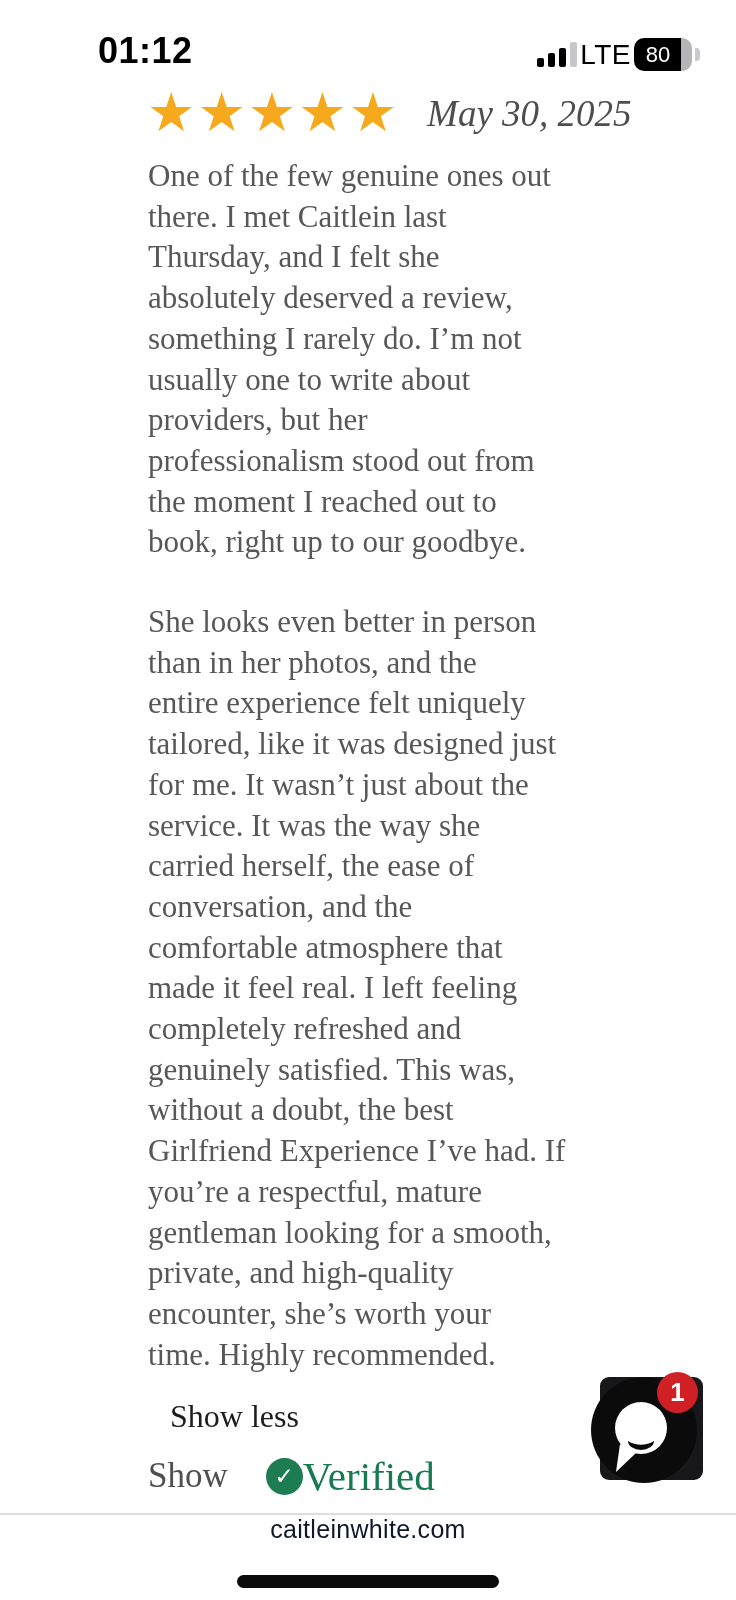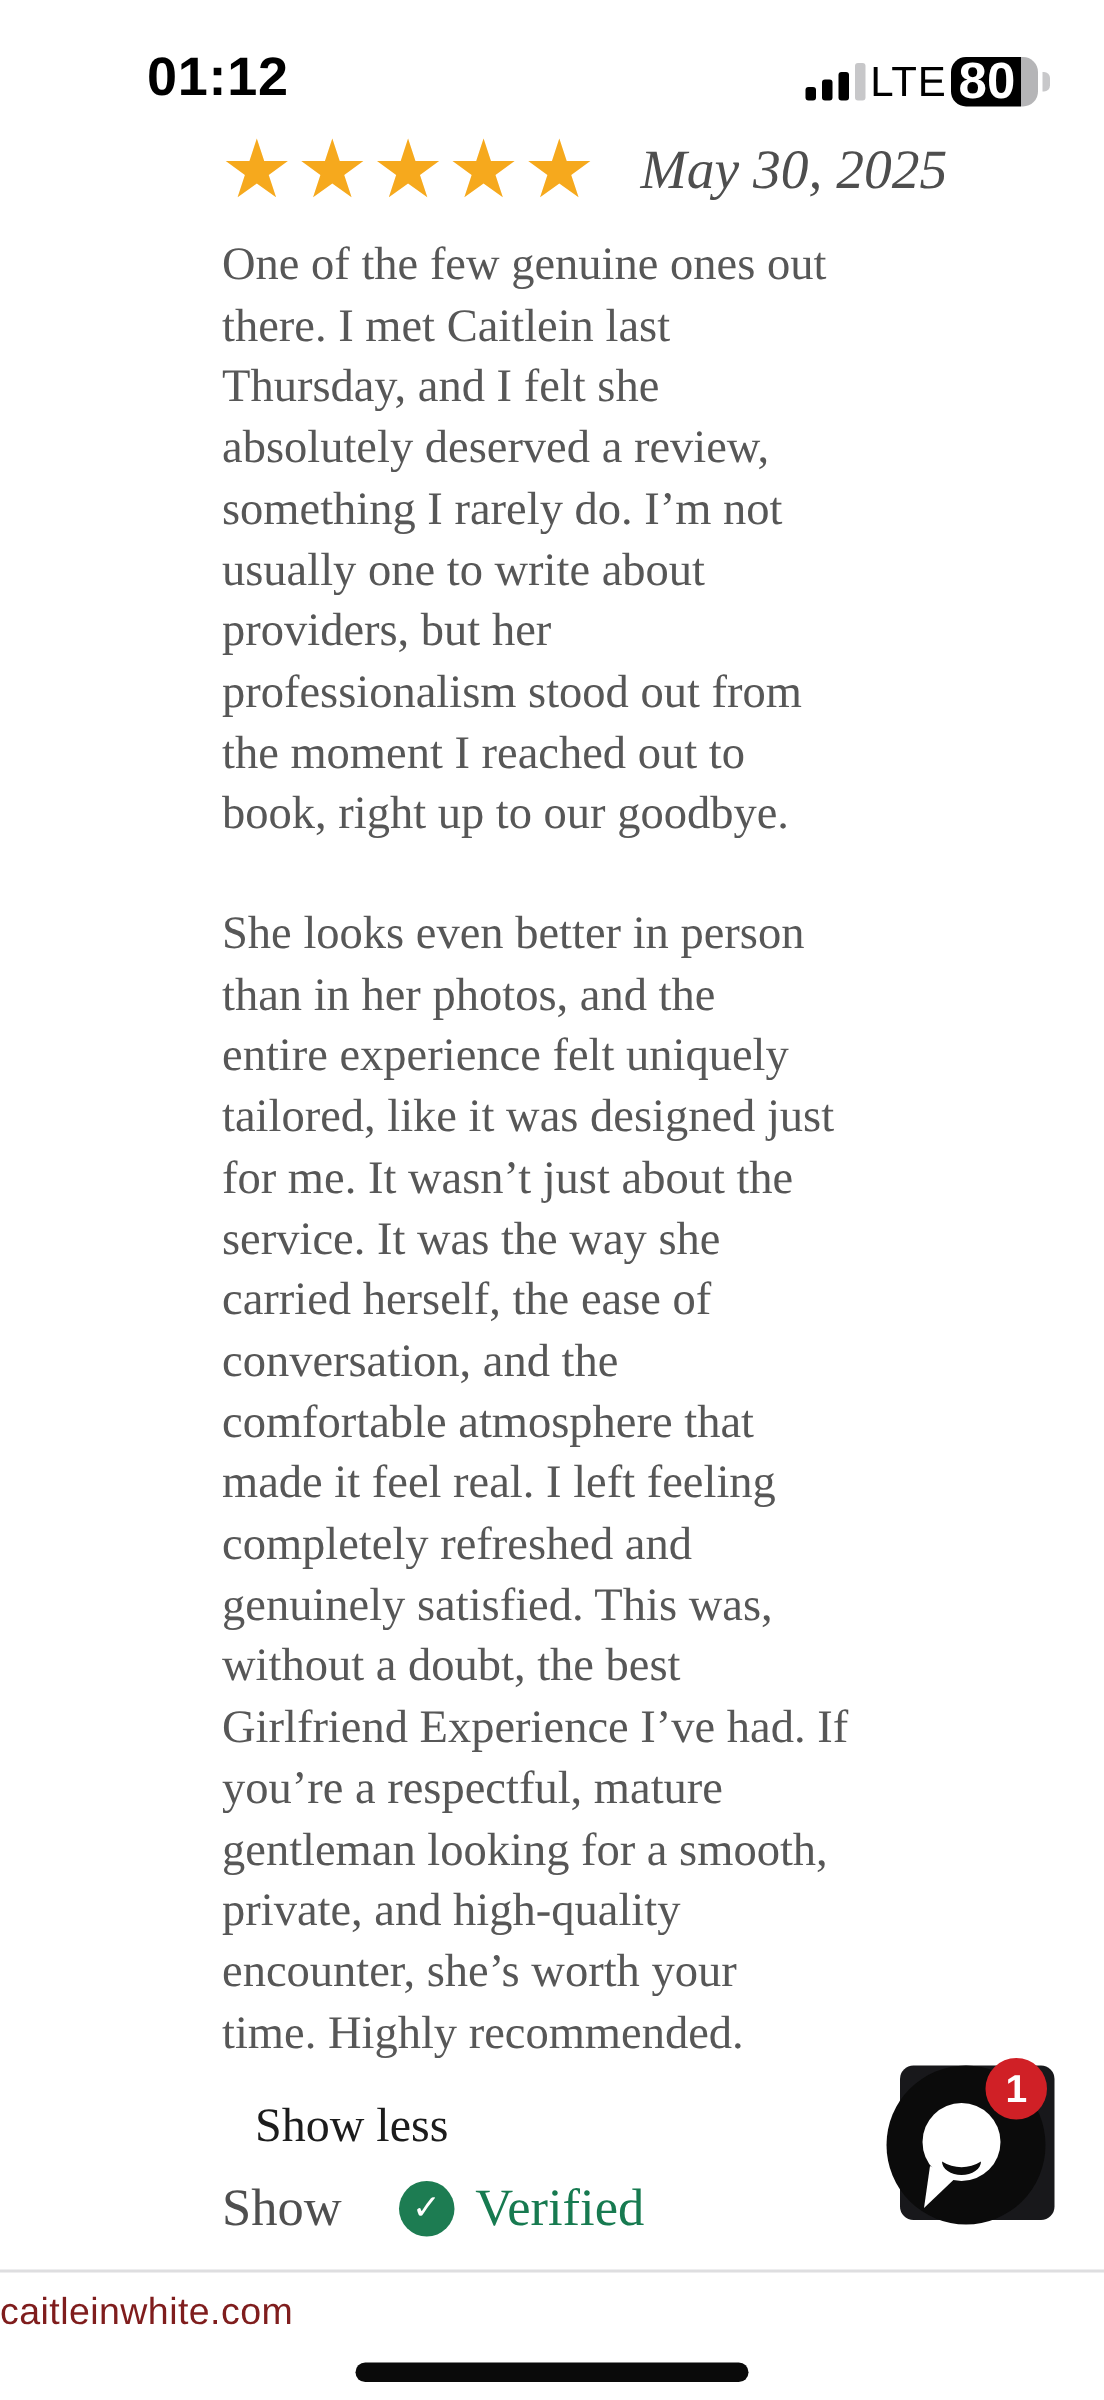--- a/index.html
+++ b/index.html
@@ -26,21 +26,21 @@
   .signal .b1 { height:9px; }
   .signal .b2 { height:14px; }
   .signal .b3 { height:19px; }
   .signal .b4 { height:25px; background:#c7c7c9; }
   .lte { font-size:28px; color:#000; letter-spacing:.5px; }
   .battery {
     position:relative; width:58px; height:33px; border-radius:10px;
     background:linear-gradient(90deg,#000 0 81%, #b5b5b7 81% 100%);
     display:flex; align-items:center; justify-content:center;
   }
-  .battery-num { color:#fff; font-size:34px; font-weight:700; margin-right:10px; }
+  .battery-num { color:#fff; font-size:22px; font-weight:400; margin-right:10px; }
   .battery-nub {
     position:absolute; right:-8px; top:10px; width:5px; height:13px;
     border-radius:0 4px 4px 0; background:#c8c8ca;
   }
 
   
   .stars-row { position:absolute; left:147px; top:84px; display:flex; align-items:center; }
   .stars {
     font-family:"DejaVu Sans", sans-serif;
     font-size:54px; line-height:58px; letter-spacing:2px; color:#F6A91D;
@@ -74,23 +74,22 @@
   .verified-icon {
     width:37px; height:37px; border-radius:50%;
     background:#1d7c52; margin-left:38px;
     display:flex; align-items:center; justify-content:center;
   }
   .verified-icon span {
     color:#fff; font-family:"DejaVu Sans", sans-serif;
     font-size:23px; font-weight:bold; line-height:1;
   }
   .verified-label {
-    margin-left:14px;
-    font-family:"Liberation Serif", serif;
-    font-size:35px; color:#177A50;
+    font-family:"Liberation Serif", serif;
+    font-size:41px; color:#177A50;
   }
 
   
   .chat-widget {
     position:absolute; left:600px; top:1377px; width:103px; height:103px;
     border-radius:9px; background:#18181b; cursor:pointer;
   }
   .chat-circle {
     position:absolute; left:-9px; top:0px; width:106px; height:106px;
     border-radius:50%; background:#0b0b0b;
@@ -102,22 +101,22 @@
     display:flex; align-items:center; justify-content:center;
   }
   .chat-badge span { color:#fff; font-size:26px; font-weight:600; }
 
   
   .bottom-bar {
     position:absolute; left:0; top:1513px; width:736px; height:87px;
     background:#ffffff; border-top:2px solid #dedee0; z-index:20;
   }
   .url-text {
-    margin-top:12px; text-align:left;
-    font-size:25px; color:#7f1d1d; letter-spacing:.3px;
+    margin-top:0; text-align:center;
+    font-size:25px; color:#0f172a; letter-spacing:.3px;
   }
   .home-indicator {
     position:absolute; left:50%; transform:translateX(-50%);
     top:60px; width:262px; height:13px; border-radius:7px; background:#0a0a0a;
   }
 </style>
 </head>
 <body>
 
 <div class="status-bar">

